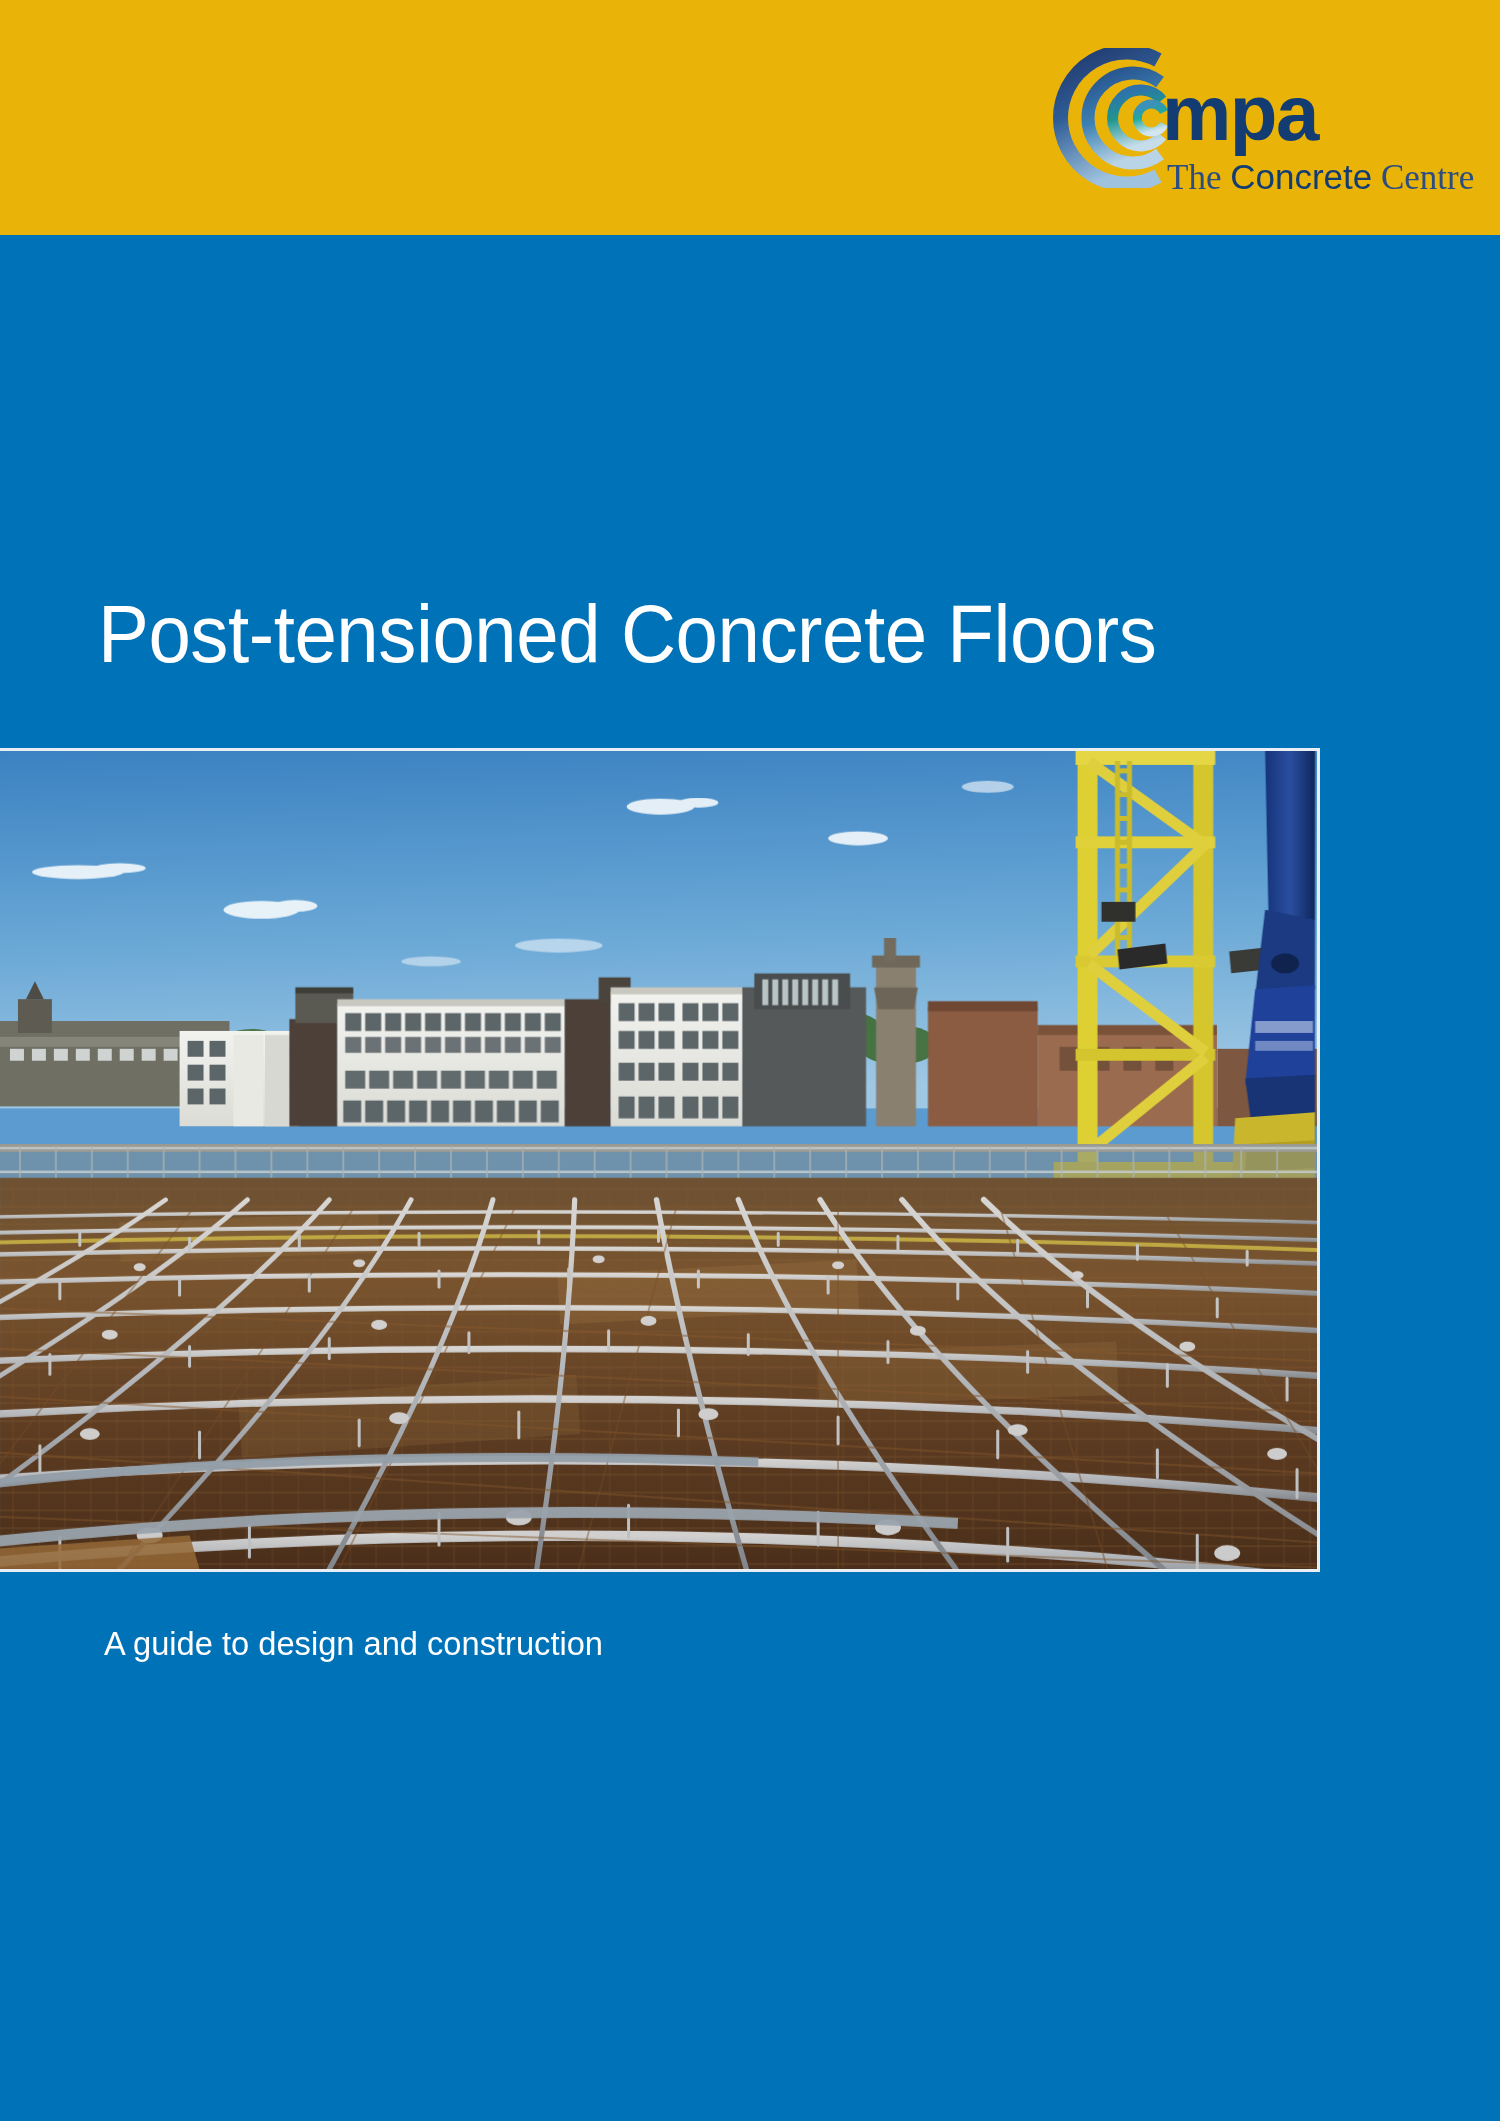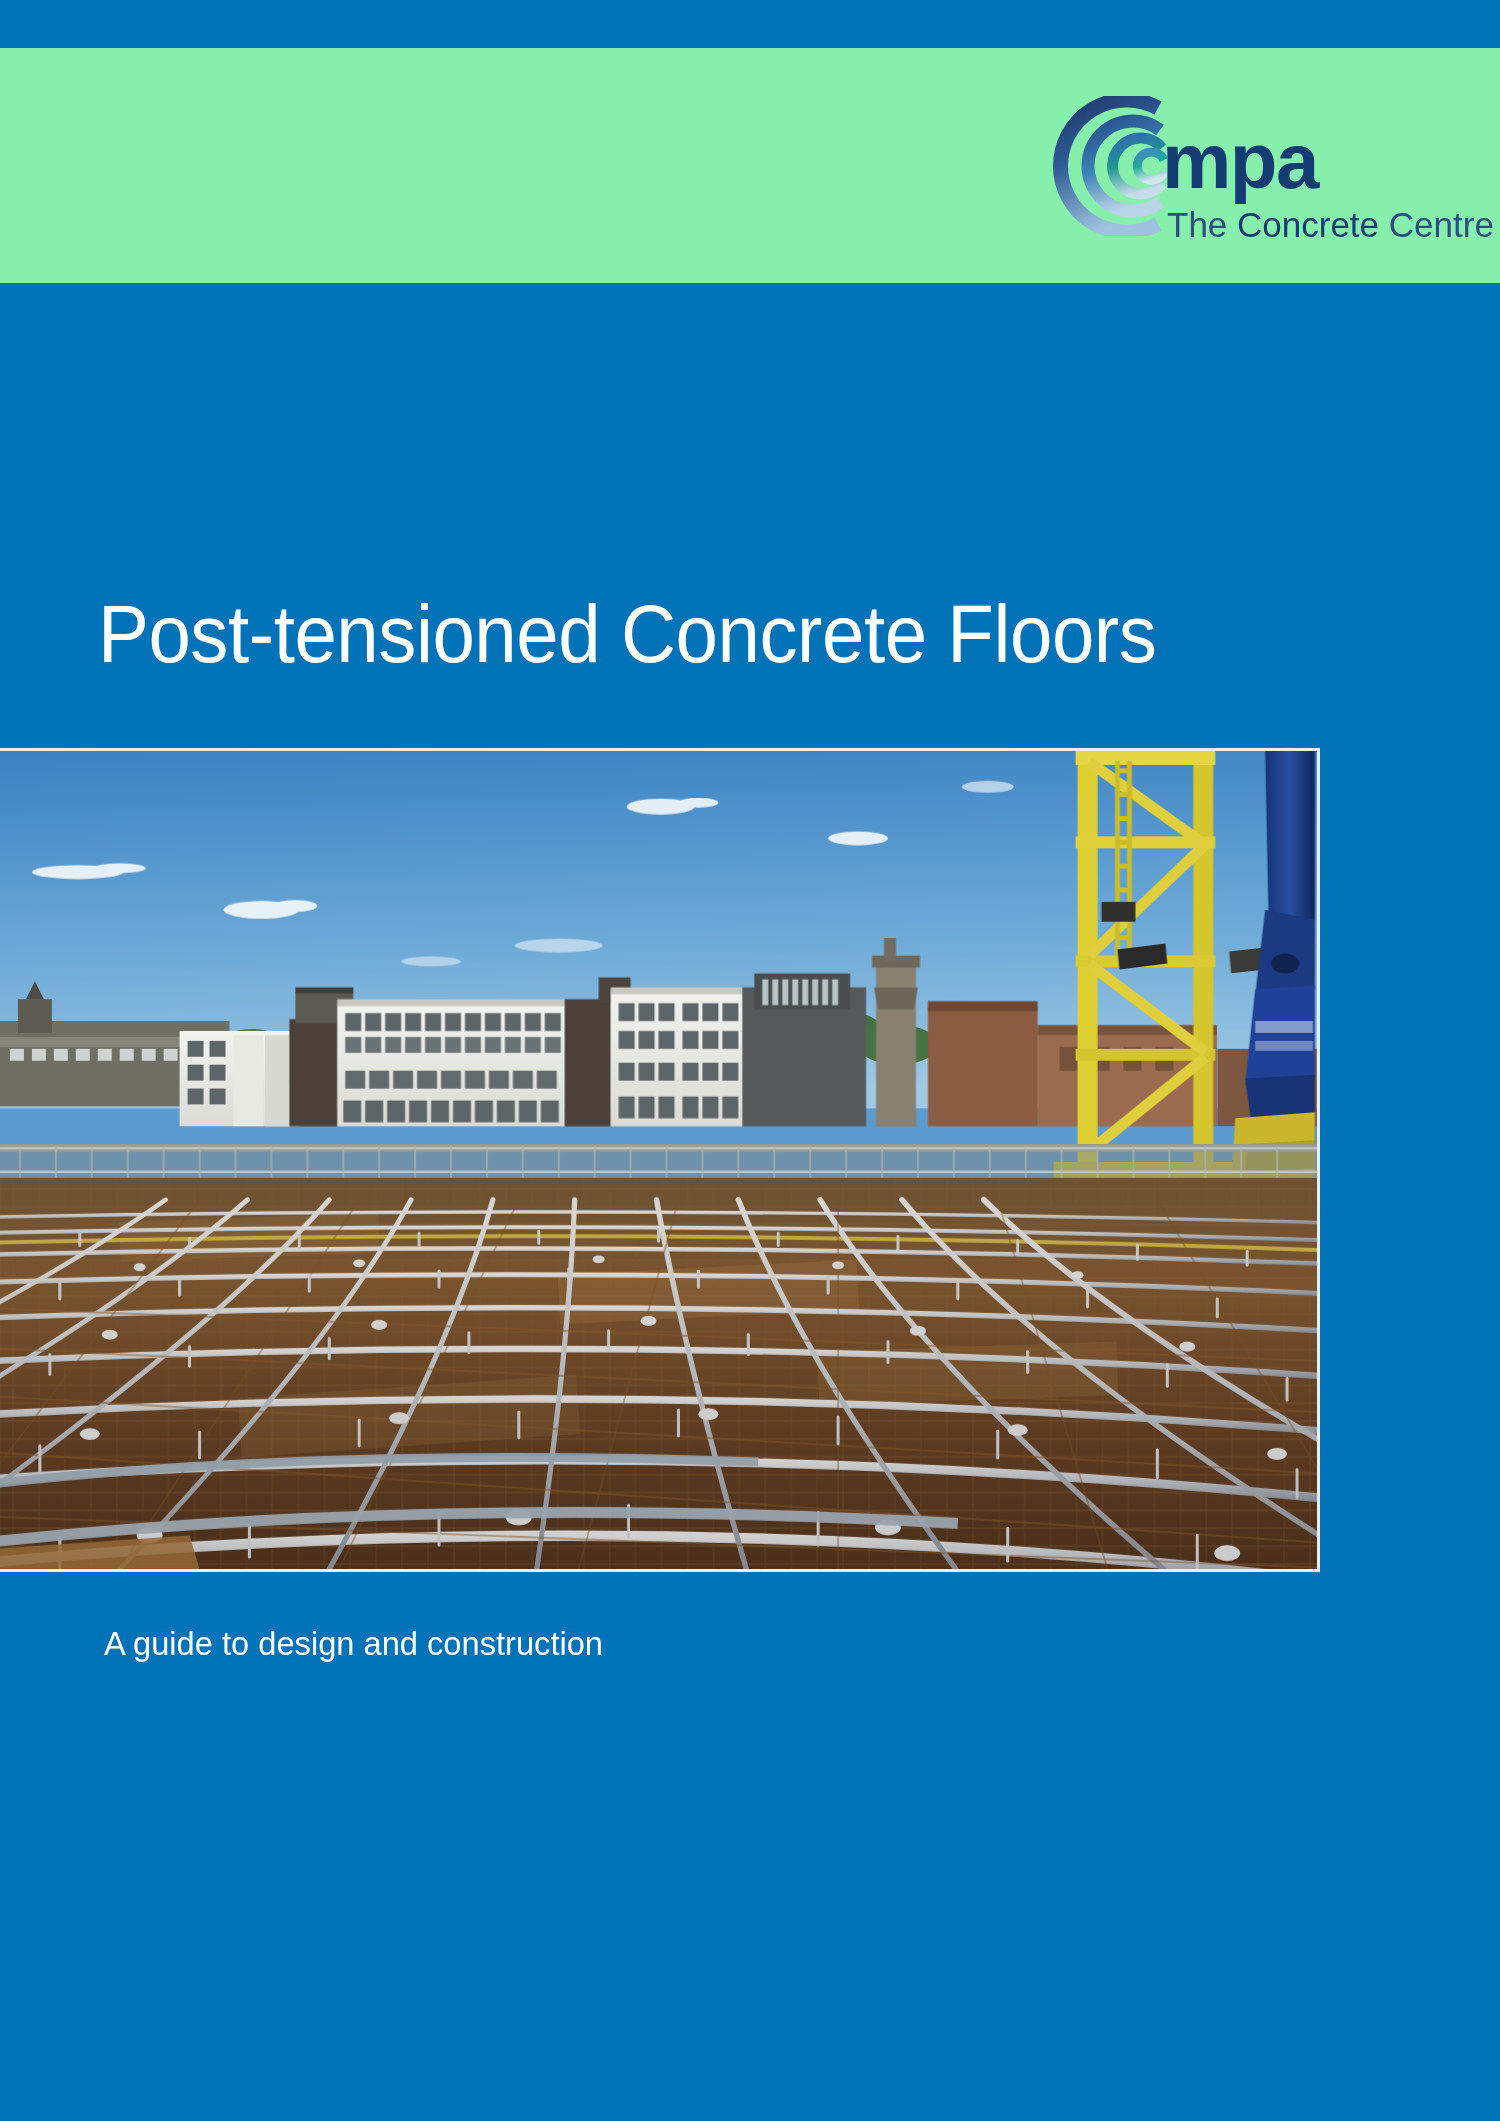--- a/index.html
+++ b/index.html
@@ -20,22 +20,21 @@
     overflow: hidden;
     background: #0072b8;
   }
 
   
   .header-band {
     position: absolute;
     left: 0; top: 0;
     width: 1500px;
     height: 235px;
-    background: #86efac;
-    margin-top: 48px;
+    background: #eab308;
   }
 
   .logo-block {
     position: absolute;
     right: 60px;
     top: 46px;
     width: 420px;
     height: 155px;
   }
 
@@ -63,21 +62,21 @@
     position: absolute;
     left: 147px;
     top: 113px;
     font-family: "Liberation Sans", sans-serif;
     font-size: 35px;
     color: #1d3f75;
     white-space: nowrap;
     line-height: 1;
   }
   .logo-tagline .bold { font-weight: normal; color: #123c72; }
-  .logo-tagline .light { font-weight: normal; color: #2b4d80; }
+  .logo-tagline .light { font-weight: normal; color: #2b4d80; font-family: Liberation Serif, serif; }
 
   
   .cover-title {
     position: absolute;
     left: 98px;
     top: 536px;
     width: 1330px;
     color: #ffffff;
     font-family: "Liberation Sans", sans-serif;
     font-size: 82px;

